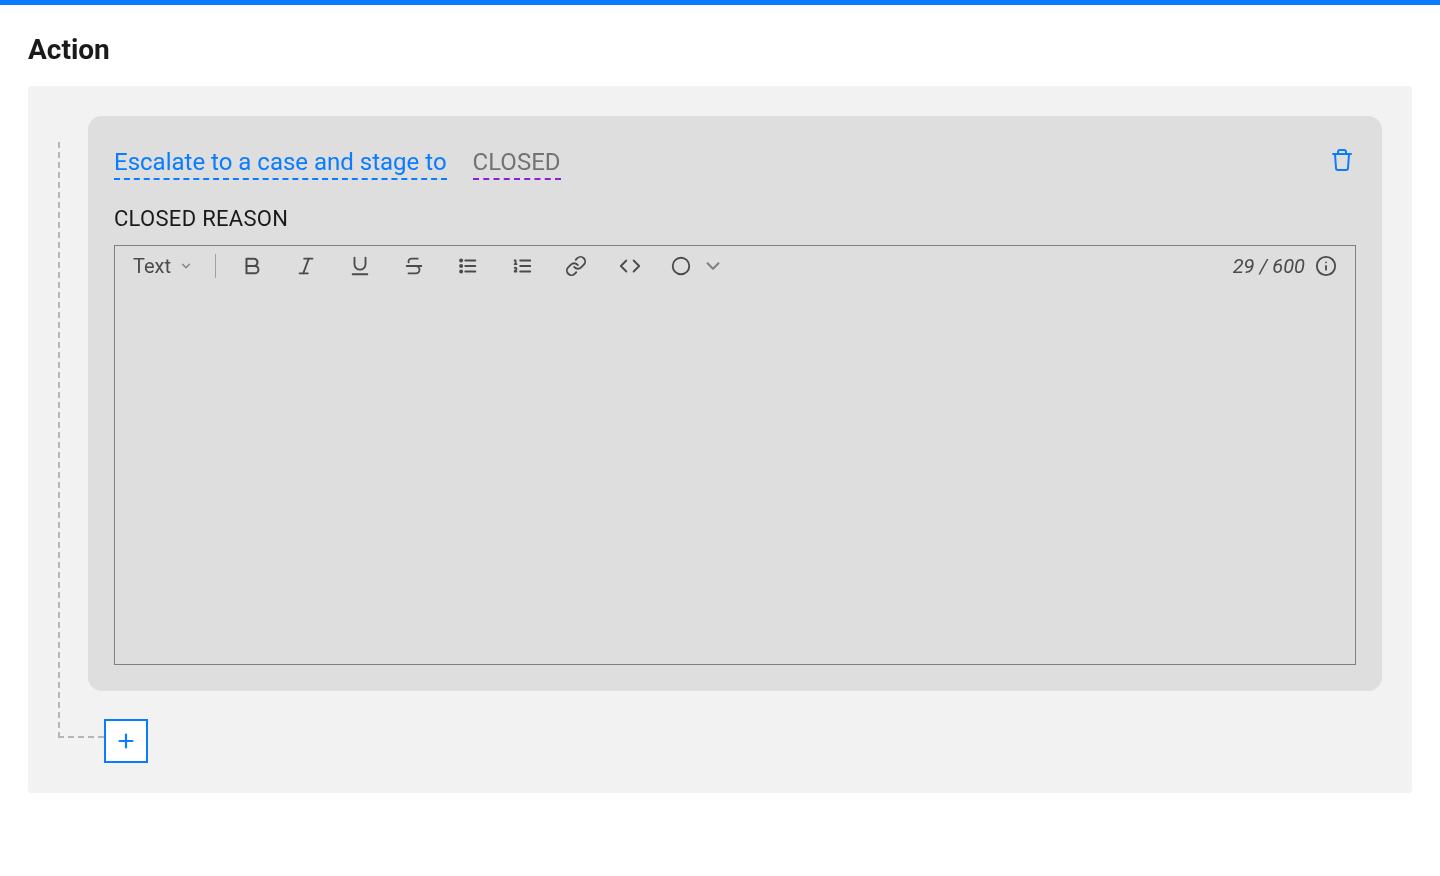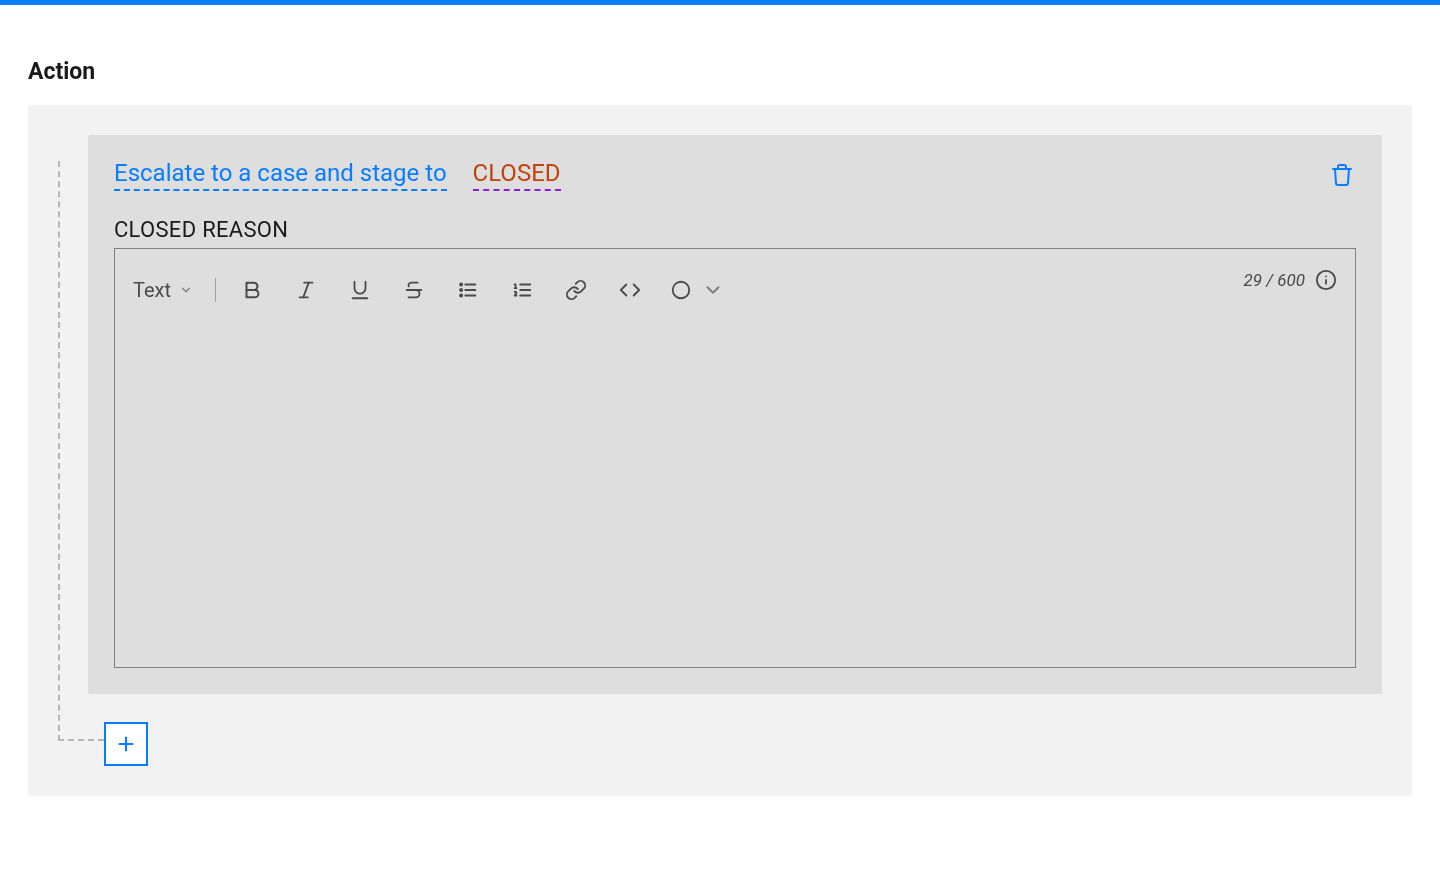--- a/index.html
+++ b/index.html
@@ -20,39 +20,38 @@
     .page {
       padding: 28px 28px 40px 28px;
     }
     .header {
       display: flex;
       align-items: baseline;
       gap: 18px;
       margin-bottom: 20px;
     }
     .header-title {
-      font-size: 23px;
+      font-size: 28px;
       font-weight: 700;
       color: #1a1a1a;
-      margin-top: 25px;
     }
     .header-subtitle {
       font-size: 24px;
       font-weight: 400;
       color: #3d4450;
     }
     .gray-panel {
       background: #f2f2f2;
       padding: 30px 30px 30px 30px;
       border-radius: 4px;
       position: relative;
     }
     .action-card {
       background: #dedede;
-      border-radius: 2px;
+      border-radius: 14px;
       padding: 24px 26px 26px 26px;
       position: relative;
       margin-left: 30px;
     }
     .action-card-header {
       display: flex;
       align-items: center;
       justify-content: space-between;
       margin-bottom: 26px;
     }
@@ -62,41 +61,42 @@
       gap: 26px;
       font-size: 24px;
     }
     .dotted-link-blue {
       color: #0a7cff;
       border-bottom: 2px dashed #0a7cff;
       padding-bottom: 2px;
       cursor: pointer;
     }
     .dotted-link-purple {
-      color: #c2410c;
+      color: #737373;
       border-bottom: 2px dashed #8a1fd6;
       padding-bottom: 2px;
       cursor: pointer;
+      margin-top: 8px;
     }
     .delete-btn {
       width: 28px;
       height: 28px;
       display: flex;
       align-items: center;
       justify-content: center;
       cursor: pointer;
       color: #0a7cff;
       background: none;
       border: none;
     }
     .section-label {
       font-size: 22px;
       font-weight: 400;
       color: #1a1a1a;
-      margin-bottom: 6px;
+      margin-bottom: 14px;
       letter-spacing: 0.3px;
     }
     .editor-box {
       border: 1.5px solid #808080;
       background: #dedede;
       display: flex;
       flex-direction: column;
       min-height: 420px;
     }
     .editor-content {
@@ -110,29 +110,28 @@
     .editor-toolbar {
       display: flex;
       align-items: center;
       padding: 6px 18px 10px 18px;
       gap: 18px;
     }
     .toolbar-left {
       display: flex;
       align-items: center;
       gap: 22px;
-      margin-top: 21px;
     }
     .toolbar-right {
       margin-left: auto;
       display: flex;
       align-items: center;
       gap: 10px;
       font-style: italic;
-      font-size: 17px;
+      font-size: 20px;
       color: #4b4b4b;
     }
     .format-dropdown {
       display: flex;
       align-items: center;
       gap: 8px;
       font-size: 20px;
       color: #4b4b4b;
       cursor: pointer;
     }

